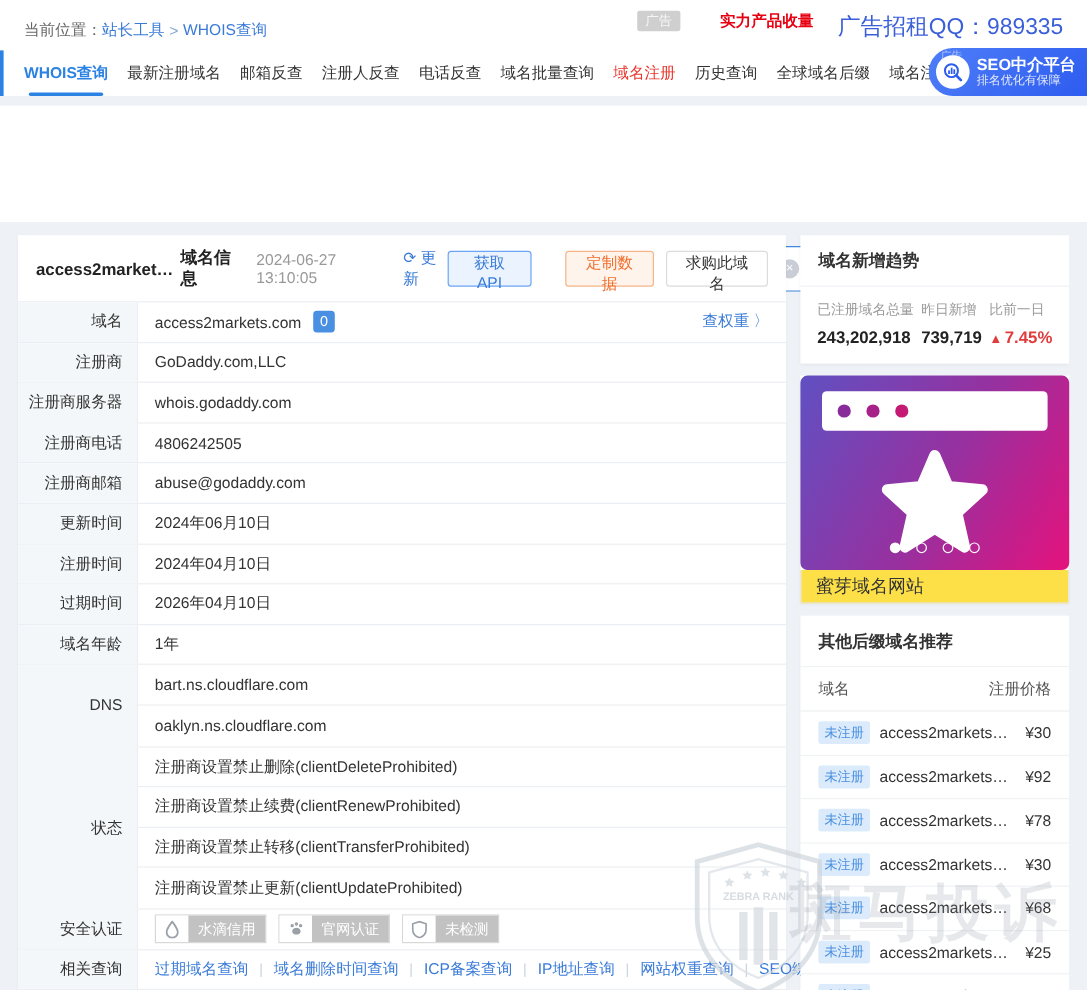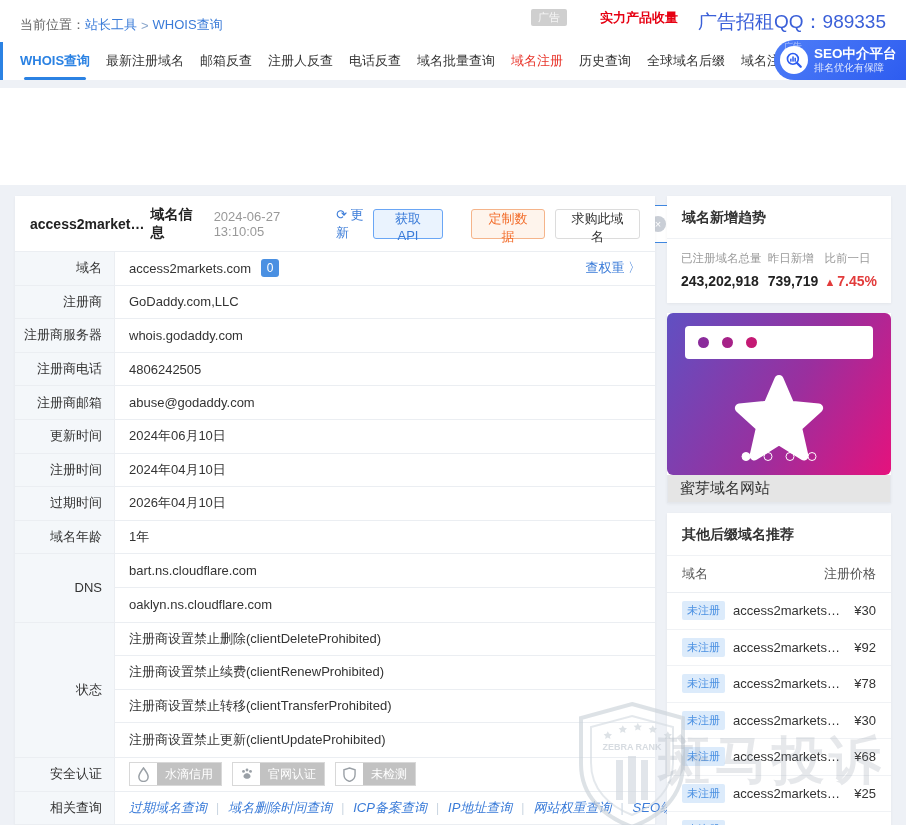--- a/index.html
+++ b/index.html
@@ -57,21 +57,21 @@
   .wstack { flex:1; display:flex; flex-direction:column; }
   .wsub { height:33.6px; display:flex; align-items:center; padding-left:14px; font-size:13px; color:#333; border-bottom:1px solid #ebeef2; }
   .wsub:last-child { border-bottom:none; }
   .badge-0 { display:inline-block; min-width:18px; height:18px; background:#4a90e2; color:#fff; font-size:12px; line-height:18px; text-align:center; border-radius:3px; margin-left:10px; }
   .check-weight { margin-left:auto; padding-right:14px; color:#3a7bd8; font-size:13px; cursor:pointer; white-space:nowrap; }
   .sec-badges { display:flex; gap:10px; align-items:center; }
   .sec-badge { display:inline-flex; border:1px solid #d8d8d8; height:24px; cursor:pointer; }
   .sec-ico { width:27px; background:#fff; display:flex; align-items:center; justify-content:center; }
   .sec-name { background:#c2c2c2; color:#fff; font-size:12px; display:flex; align-items:center; padding:0 8px; }
   .rel-links { display:flex; align-items:center; flex-wrap:nowrap; }
-  .rel-link { color:#3a7bd8; font-size:13px; cursor:pointer; white-space:nowrap;font-style:italic; }
+  .rel-link { color:#3a7bd8; font-size:13px; cursor:pointer; white-space:nowrap; }
   .rel-pipe { color:#c9d4e0; margin:0 9px; font-size:12px; }
 
   
   #sidebar { position:absolute; left:667px; top:196px; width:224px; }
   .side-card { background:#fff; box-shadow:0 1px 3px rgba(0,0,0,0.05); margin-bottom:10px; }
   .sc-title { font-size:14px; font-weight:bold; color:#333; padding:13px 15px 11px; border-bottom:1px solid #f0f2f5; }
   #trend-stats { display:flex; justify-content:space-between; padding:12px 14px 14px; }
   .stat .s-label { font-size:11.5px; color:#999; margin-bottom:7px; white-space:nowrap; }
   .stat .s-value { font-size:14px; font-weight:bold; color:#222; white-space:nowrap; }
   .stat .s-value.red { color:#e23b3b; }
@@ -79,21 +79,21 @@
 
   #banner-card { height:190px; }
   #banner-grad { height:162px; background:linear-gradient(120deg,#6050c2 0%,#9a2f9e 55%,#e5127d 100%); border-radius:6px; position:relative; }
   #browser-bar { position:absolute; left:18px; right:18px; top:13px; height:33px; background:#fff; border-radius:4px; display:flex; align-items:center; padding-left:13px; gap:13px; }
   .bdot { width:11px; height:11px; border-radius:50%; }
   .bdot1 { background:#8a2b9b; } .bdot2 { background:#a62288; } .bdot3 { background:#c41a74; }
   #banner-star { position:absolute; left:50%; top:96px; transform:translate(-50%,-40%); }
   #pager-dots { position:absolute; left:50%; bottom:14px; transform:translateX(-50%); display:flex; gap:13px; }
   .pdot { width:9px; height:9px; border-radius:50%; border:1.5px solid #fff; }
   .pdot.solid { background:#fff; }
-  #banner-caption { height:28px; display:flex; align-items:center; padding-left:12px; font-size:15px; color:#333; border:1px solid #e4e7ec; border-top:none; background:#e5e5e5; }
+  #banner-caption { height:28px; display:flex; align-items:center; padding-left:12px; font-size:15px; color:#333; border:1px solid #e4e7ec; border-top:none; background:#fde047; }
 
   #sugg-head { display:flex; justify-content:space-between; padding:9px 15px; font-size:13px; color:#555; border-bottom:1px solid #ebeef2; }
   .sugg-row { display:flex; align-items:center; height:36.5px; padding:0 15px; border-bottom:1px solid #f0f2f5; }
   .free-badge { background:#dcebfb; color:#4a90e2; font-size:11px; padding:2px 5px; border-radius:2px; white-space:nowrap; cursor:pointer; }
   .sugg-name { font-size:13px; color:#333; margin-left:8px; white-space:nowrap; overflow:hidden; }
   .sugg-price { margin-left:auto; font-size:13px; color:#333; }
 
   
   #wm-shield { position:absolute; left:573px; top:700px; opacity:0.65; pointer-events:none; }
   #wm-text { position:absolute; left:658px; top:726px; font-size:52px; font-weight:bold; letter-spacing:5px; color:rgba(140,150,162,0.22); white-space:nowrap; pointer-events:none; }

